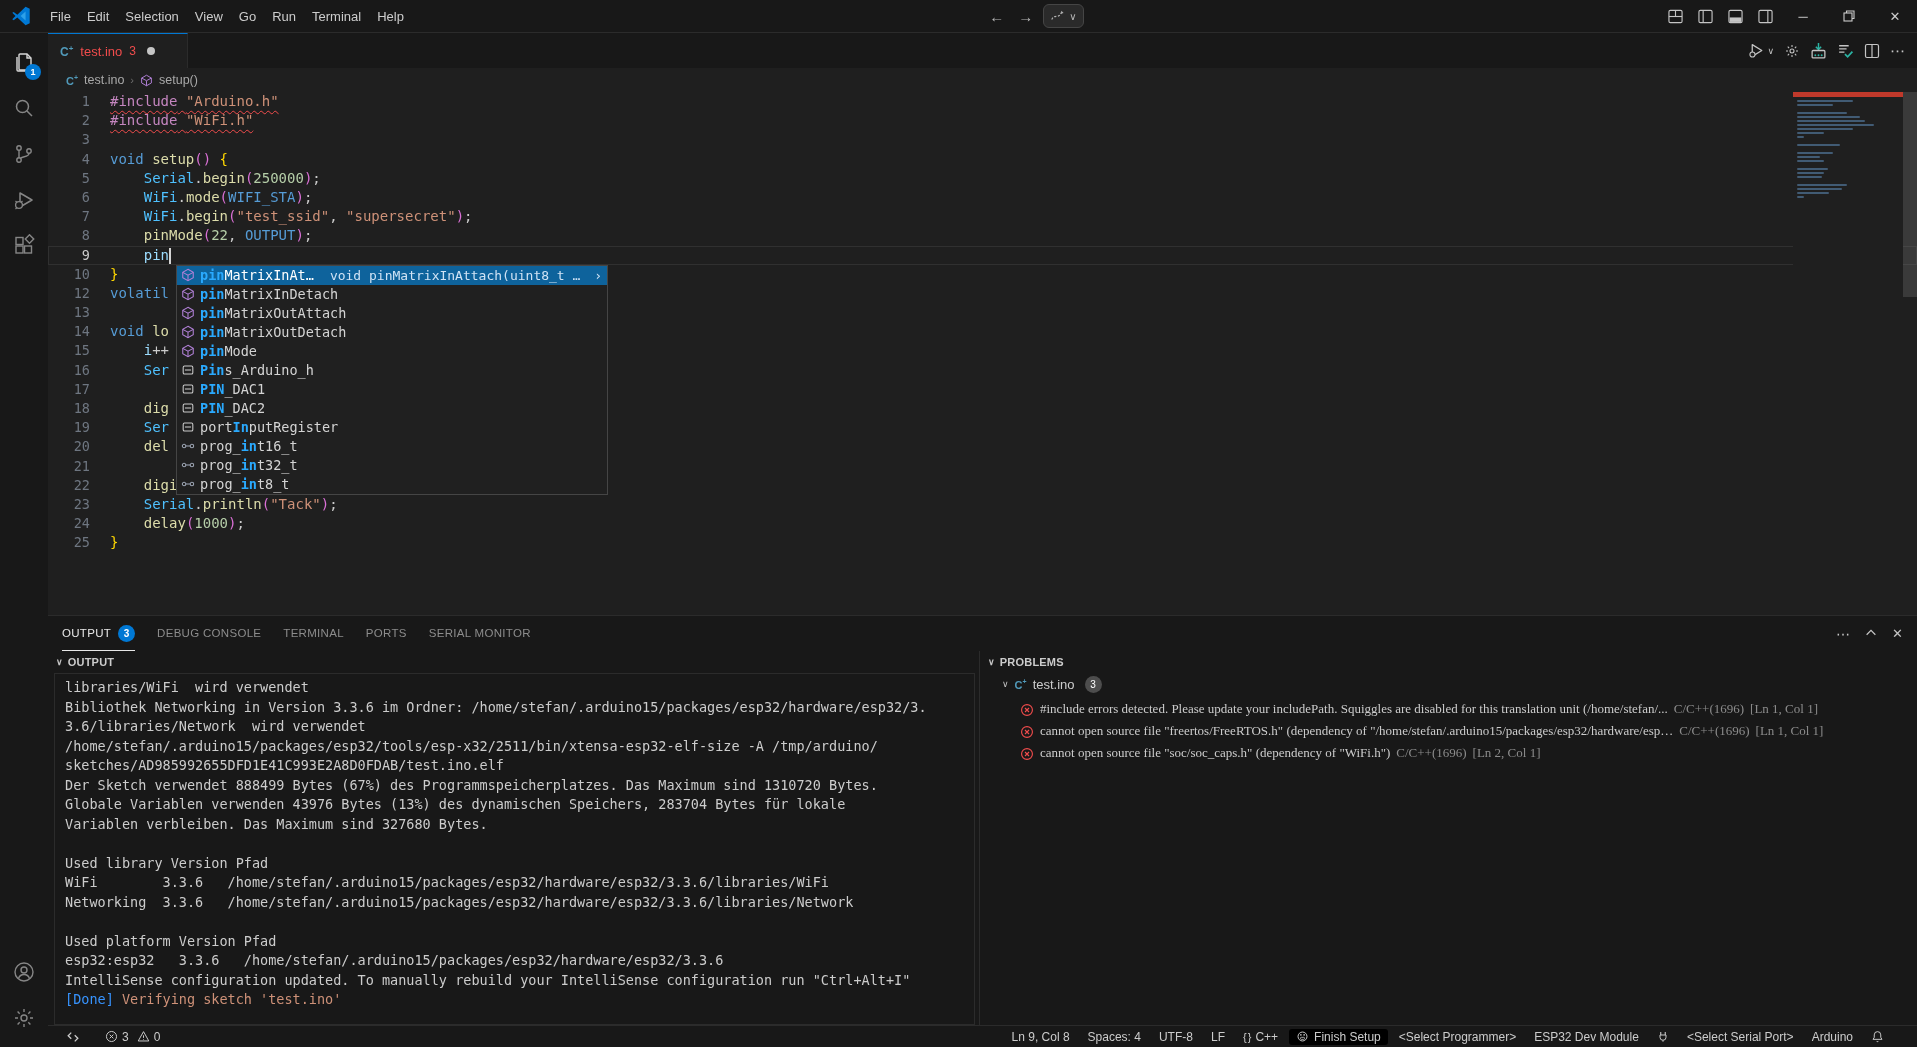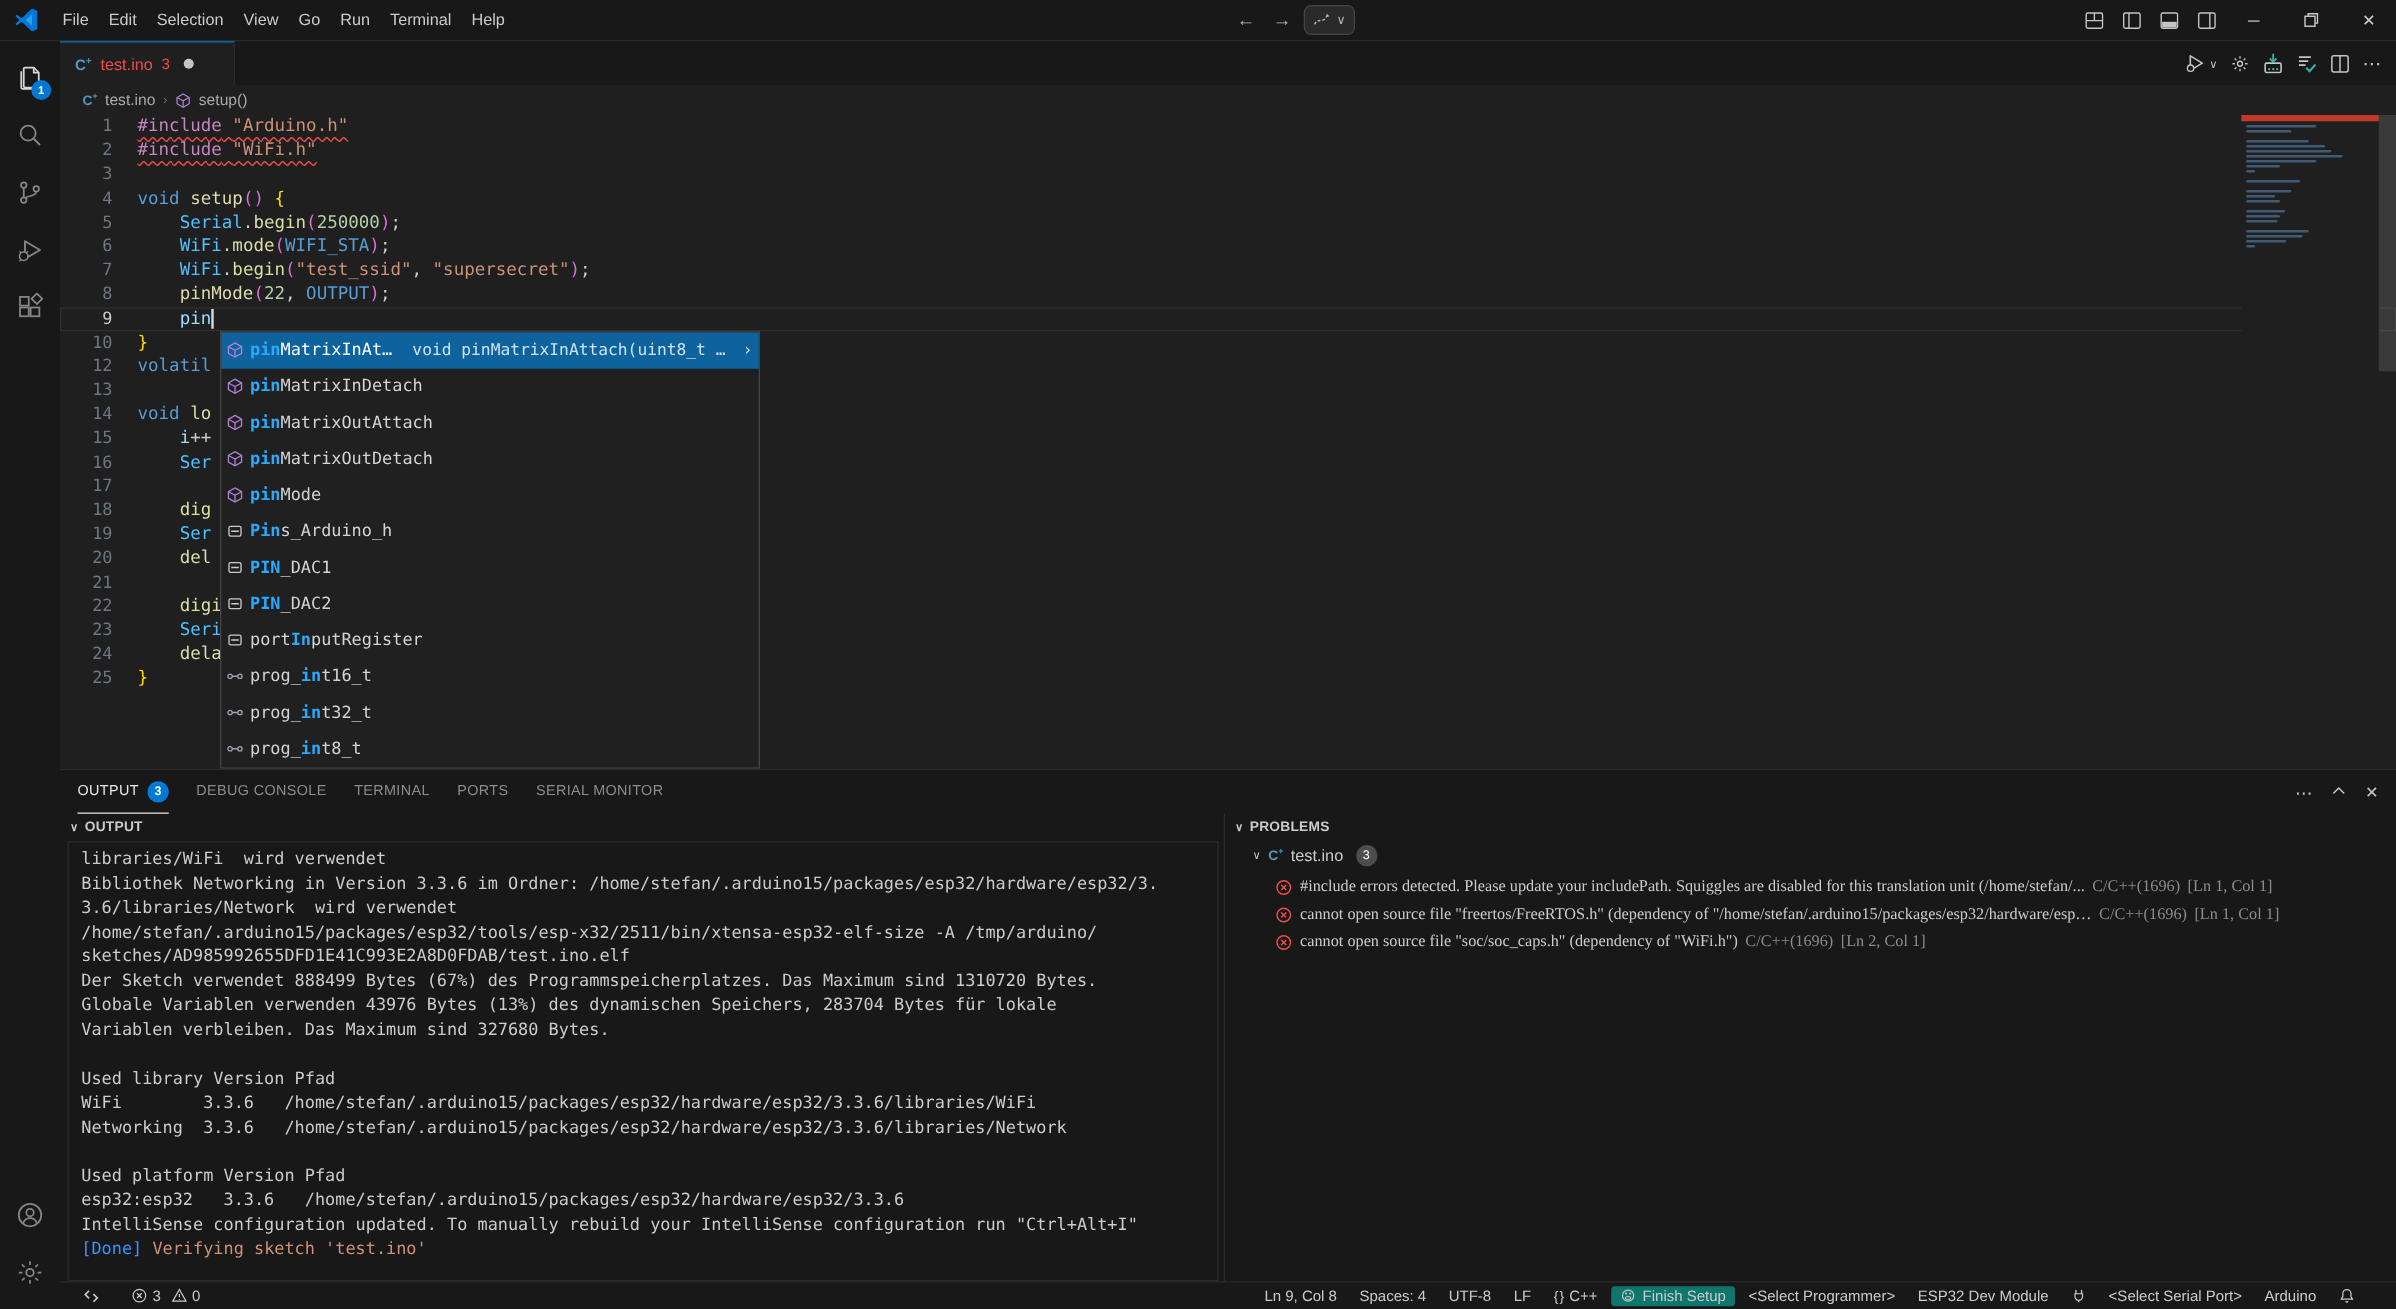--- a/index.html
+++ b/index.html
@@ -71,21 +71,21 @@
   .num { color:#b5cea8; }
   .pp  { color:#c586c0; }
   .br1 { color:#ffd700; }
   .br2 { color:#da70d6; }
   .sq  { text-decoration:underline wavy #f14c4c 1px; text-underline-offset:4px; }
   .cursor { display:inline-block; width:1.5px; height:16px; background:#d4d4d4; vertical-align:middle; }
 
   
   .suggest { position:absolute; left:128px; top:172.8px; width:432px; background:#202020;
     border:1px solid #454545; z-index:10; font-size:13.5px; }
-  .sg-row { height:29px; display:flex; align-items:center; gap:4px; padding:0 2px; white-space:pre; }
+  .sg-row { height:19px; display:flex; align-items:center; gap:4px; padding:0 2px; white-space:pre; }
   .sg-row.selected { background:#0e639c; }
   .sg-icon { width:17px; display:flex; align-items:center; justify-content:center; flex:0 0 17px; }
   .sg-label { color:#d4d4d4; }
   .sg-label .m { color:#2aaaff; font-weight:bold; }
   .sg-row.selected .sg-label { color:#ffffff; }
   .sg-detail { margin-left:auto; color:#d0e3f5; font-size:13px; display:flex; align-items:center; gap:6px; padding-right:3px; }
 
   
   .minimap { position:absolute; right:14px; top:0; width:110px; height:230px; background:#1f1f1f; }
   .mm-redbar { height:5px; background:#c0392b; width:100%; margin-bottom:3px; }
@@ -119,21 +119,21 @@
   .prob-src, .prob-pos { color:#8c8c8c; flex:0 0 auto; }
   .err-glyph { color:#f14c4c; display:flex; flex:0 0 auto; }
 
   
   .statusbar { height:22px; background:#181818; border-top:1px solid #2b2b2b; display:flex;
     align-items:center; font-size:12px; color:#cccccc; flex:0 0 22px; }
   .sb-left { display:flex; align-items:center; gap:10px; padding-left:10px; }
   .sb-remote { display:flex; align-items:center; padding:0 8px; height:100%; }
   .sb-right { margin-left:auto; display:flex; align-items:center; gap:4px; padding-right:26px; }
   .sb-item { padding:1px 7px; display:flex; align-items:center; gap:5px; border-radius:3px; white-space:nowrap; }
-  .sb-item.hl { background:#0f766e; }
+  .sb-item.hl { background:#000000; }
   svg { display:block; }
 </style>
 </head>
 <body>
 
 <div class="app">
 
   <div class="titlebar">
     <div class="tb-left">
       <svg class="vscode-logo" viewBox="0 0 24 24">

